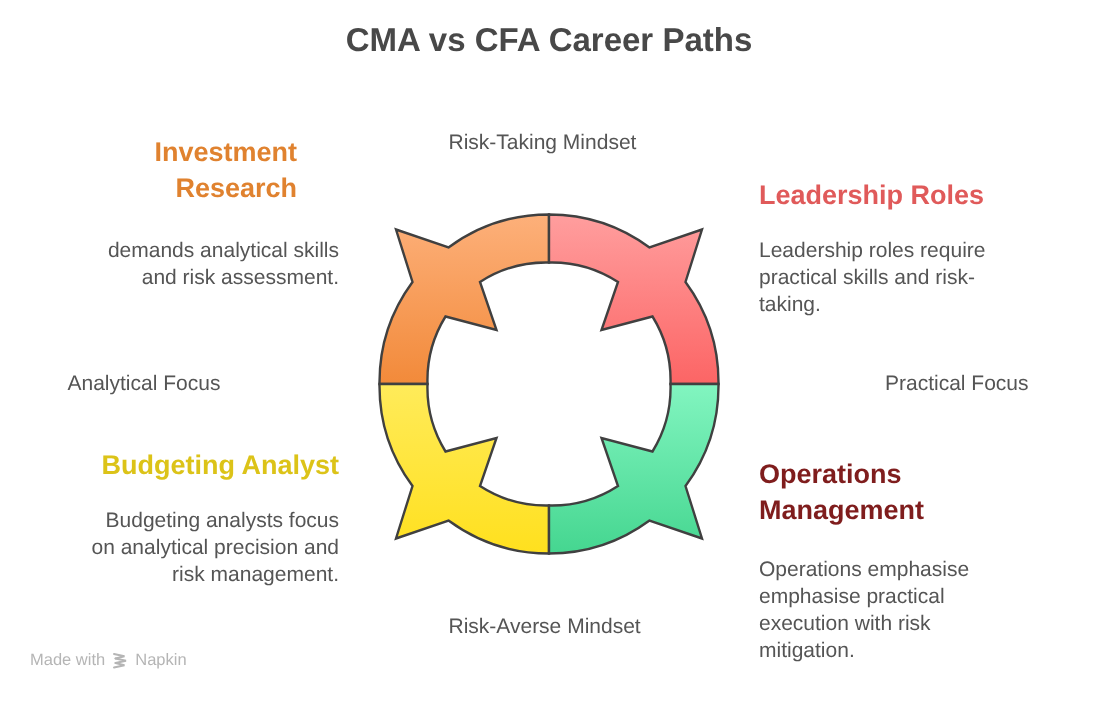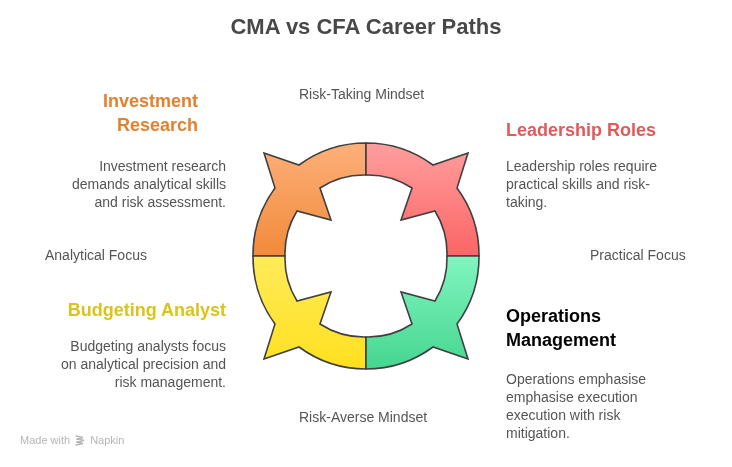--- a/index.html
+++ b/index.html
@@ -24,21 +24,20 @@
 <div class="axis-label" style="left:299px; top:86px;">Risk-Taking Mindset</div>
 <div class="axis-label" style="left:299px; top:409px;">Risk-Averse Mindset</div>
 <div class="axis-label" style="left:45px; top:247px;">Analytical Focus</div>
 <div class="axis-label" style="left:590px; top:247px;">Practical Focus</div>
 
 <div class="heading right-align" style="right:534px; top:89px; color:#E0822F;">
   <div>Investment</div>
   <div>Research</div>
 </div>
 <div class="desc right-align" style="right:506px; top:157px;">
-  <div>Investment research</div>
   <div>demands analytical skills</div>
   <div>and risk assessment.</div>
 </div>
 
 <div class="heading left-align" style="left:506px; top:118px; color:#E05A5A;">
   <div>Leadership Roles</div>
 </div>
 <div class="desc left-align" style="left:506px; top:157px;">
   <div>Leadership roles require</div>
   <div>practical skills and risk-</div>
@@ -47,27 +46,27 @@
 
 <div class="heading right-align" style="right:506px; top:298px; color:#DCC318;padding-left:28px;">
   <div>Budgeting Analyst</div>
 </div>
 <div class="desc right-align" style="right:506px; top:337px;margin-left:12px;">
   <div>Budgeting analysts focus</div>
   <div>on analytical precision and</div>
   <div>risk management.</div>
 </div>
 
-<div class="heading left-align" style="left:506px; top:304px; color:#000000;">
+<div class="heading left-align" style="left:506px; top:304px; color:#7f1d1d;">
   <div>Operations</div>
   <div>Management</div>
 </div>
 <div class="desc left-align" style="left:506px; top:370px;">
   <div>Operations emphasise</div>
-  <div>emphasise execution</div>
+  <div>emphasise practical</div>
   <div>execution with risk</div>
   <div>mitigation.</div>
 </div>
 
 <svg class="ring" width="732" height="467" viewBox="0 0 732 467">
   <defs>
     <linearGradient id="gTL" x1="0" y1="0" x2="0" y2="1">
       <stop offset="0" stop-color="#FDB07A"></stop>
         <stop offset="1" stop-color="#F28A3A"></stop>
     </linearGradient>

